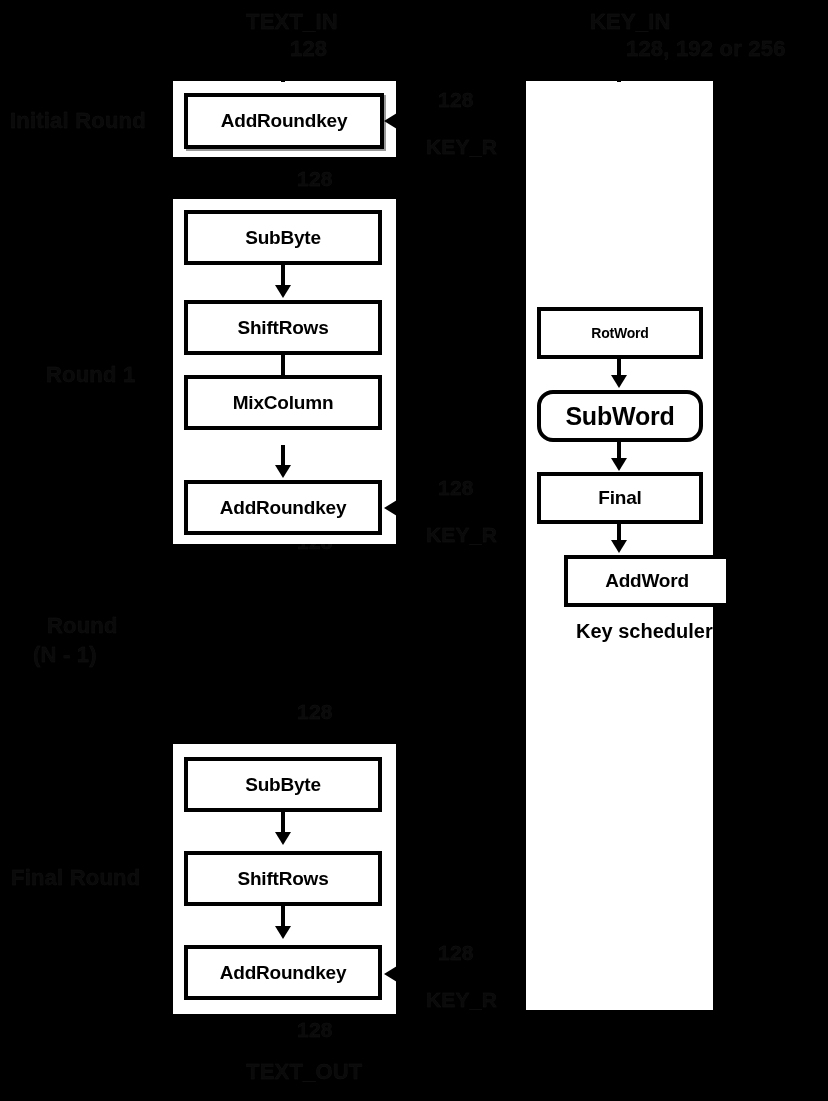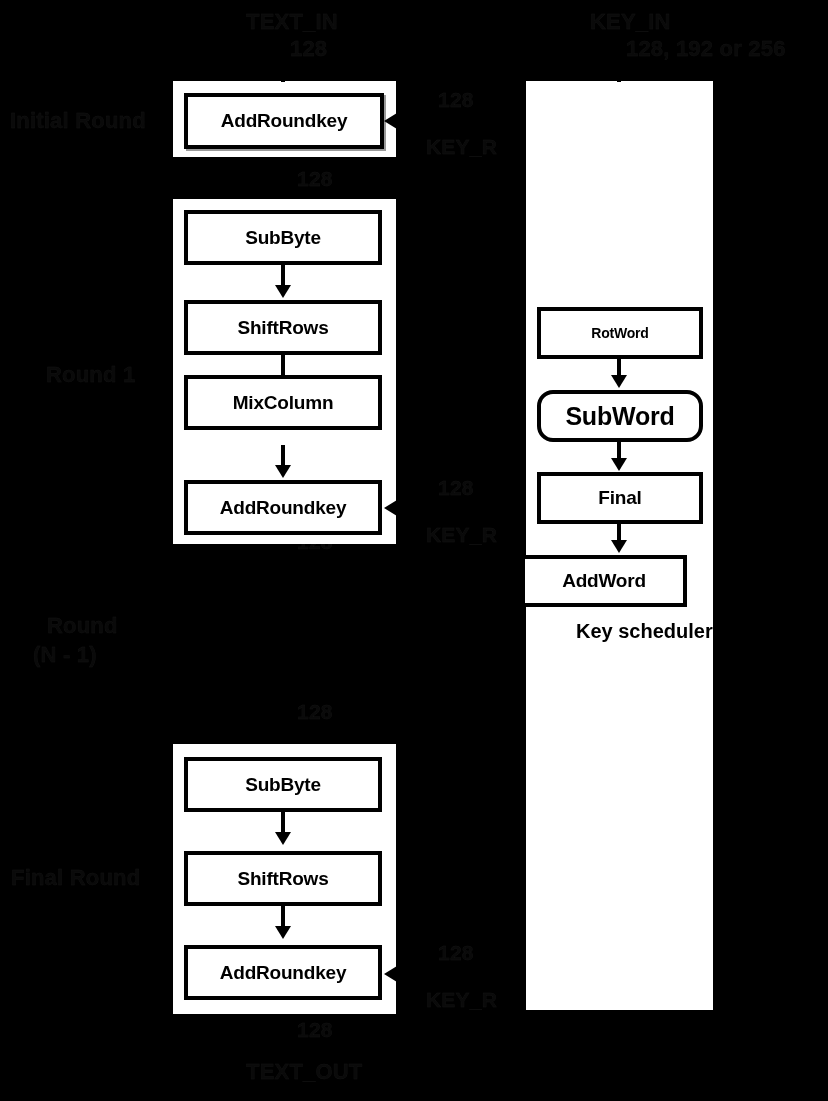--- a/index.html
+++ b/index.html
@@ -221,19 +221,19 @@
   <div class="vline" style="left:617px; top:442px; height:18px;"></div>
   <div class="arrow-down" style="left:611px; top:458px;"></div>
 
   <div class="pbox" style="left:537px; top:472px; width:166px; height:52px; font-size:19px;">
     <span>Final</span>
   </div>
 
   <div class="vline" style="left:617px; top:524px; height:18px;"></div>
   <div class="arrow-down" style="left:611px; top:540px;"></div>
 
-  <div class="pbox" style="left:521px; top:555px; width:166px; height:52px; font-size:19px;">
+  <div class="pbox" style="left:564px; top:555px; width:166px; height:52px; font-size:19px;">
     <span>AddWord</span>
   </div>
 
   <div class="ks-caption" style="left:538px; top:620px;margin-left:38px;">Key scheduler</div>
 
 </div>
 
 </body></html>

